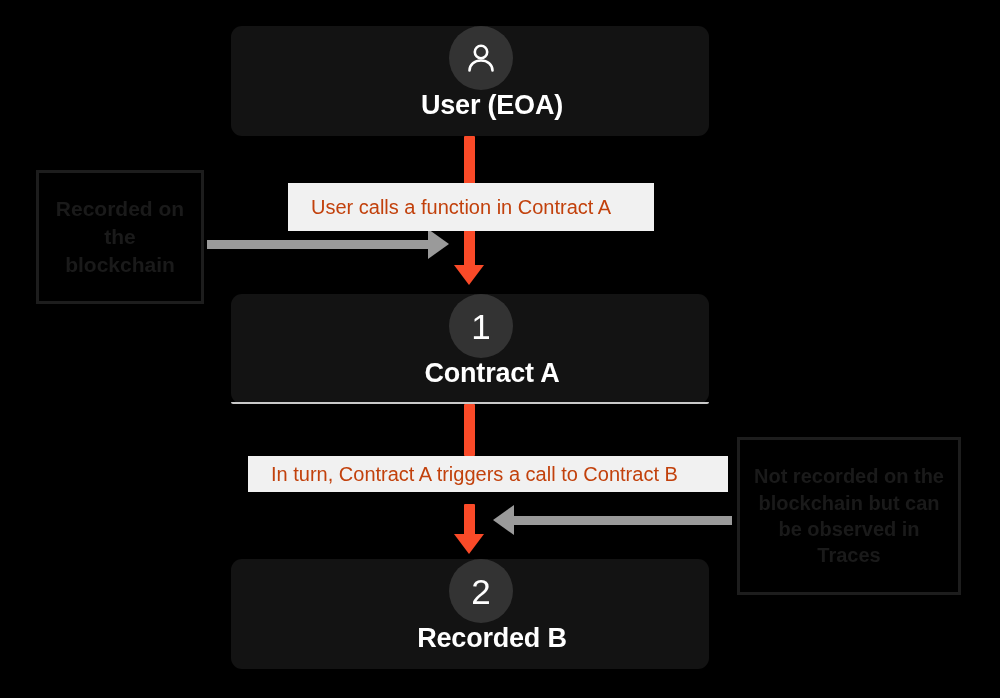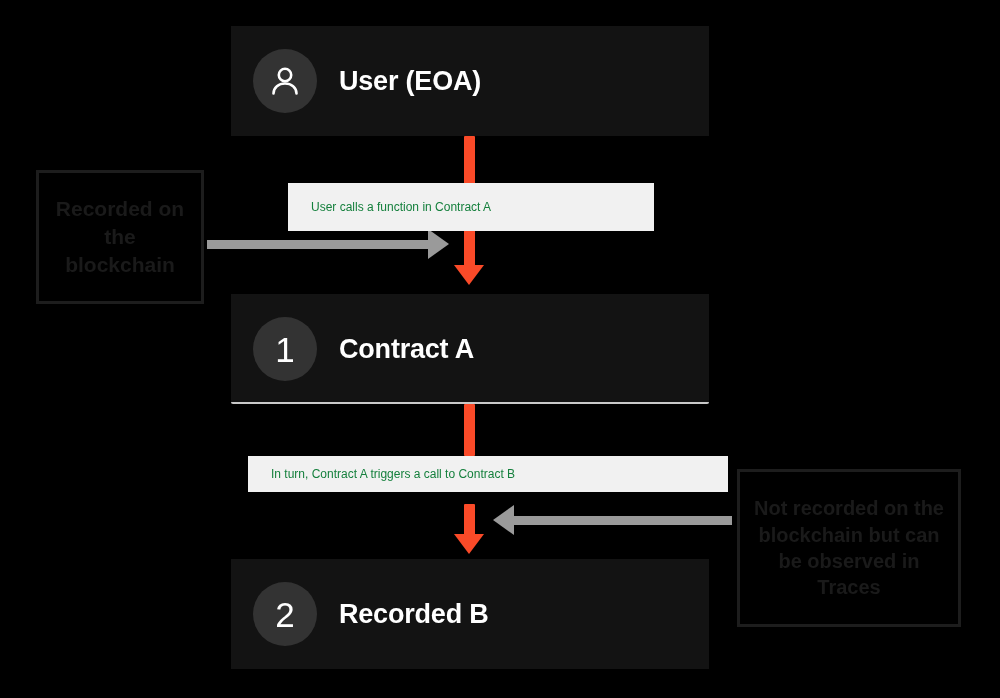--- a/index.html
+++ b/index.html
@@ -19,25 +19,26 @@
     overflow: hidden;
   }
 
   
   .node {
     position: absolute;
     left: 231px;
     width: 478px;
     height: 110px;
     background: #131313;
-    border-radius: 0;
+    border-radius: 11px;
     display: flex;
     align-items: center;
     box-sizing: border-box;
     padding-left: 22px;
+    flex-direction: column;
   }
   .node-user     { top: 26px; }
   .node-a        { top: 294px; }
   .node-b        { top: 559px; }
 
   
   .node-underline {
     position: absolute;
     left: 0;
     right: 0;
@@ -97,22 +98,22 @@
   
   .seg2a { left: 464px; top: 404px; height: 52px; }
   
   .seg2b { left: 464px; top: 504px; height: 35px; }
   .head2 { left: 454px; top: 534px; }
 
   
   .chip {
     position: absolute;
     background: #f1f1f1;
-    color: #15803d;
-    font-size: 12px;
+    color: #c2410c;
+    font-size: 20px;
     display: flex;
     align-items: center;
     box-sizing: border-box;
     white-space: nowrap;
   }
   .chip-1 {
     left: 288px;
     top: 183px;
     width: 366px;
     height: 48px;
@@ -148,21 +149,20 @@
     font-size: 21px;
     padding: 8px 10px;
   }
   .annot-right {
     left: 737px;
     top: 437px;
     width: 224px;
     height: 158px;
     font-size: 20px;
     padding: 0 12px;
-    margin-top: 32px;
   }
 
   
   .garrow {
     position: absolute;
     height: 9px;
     background: #9a9a9a;
   }
   .ghead {
     position: absolute;

